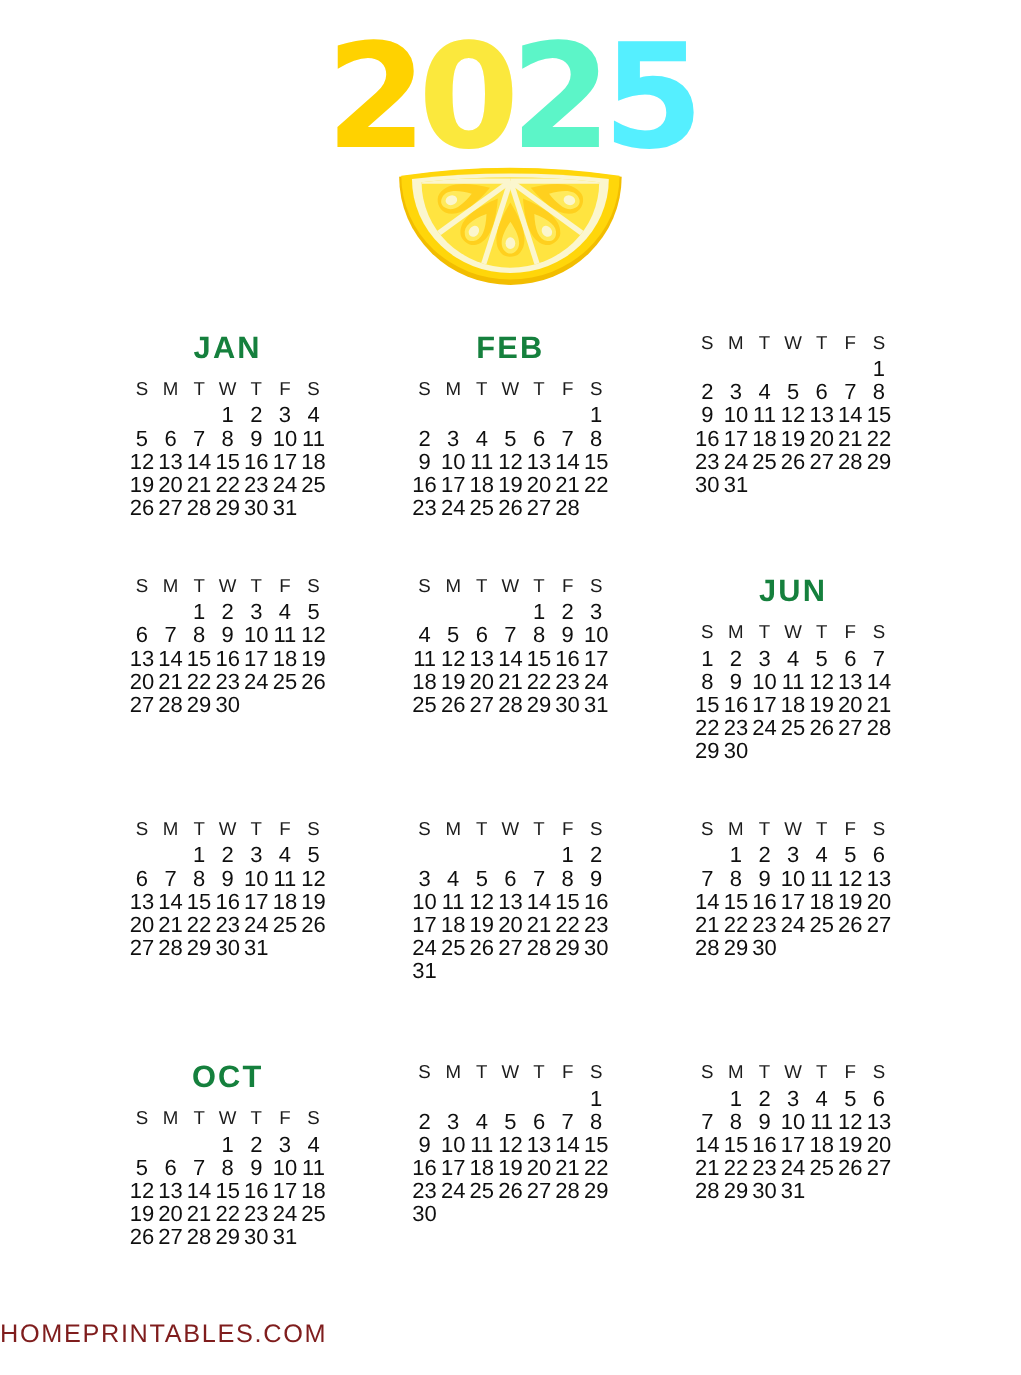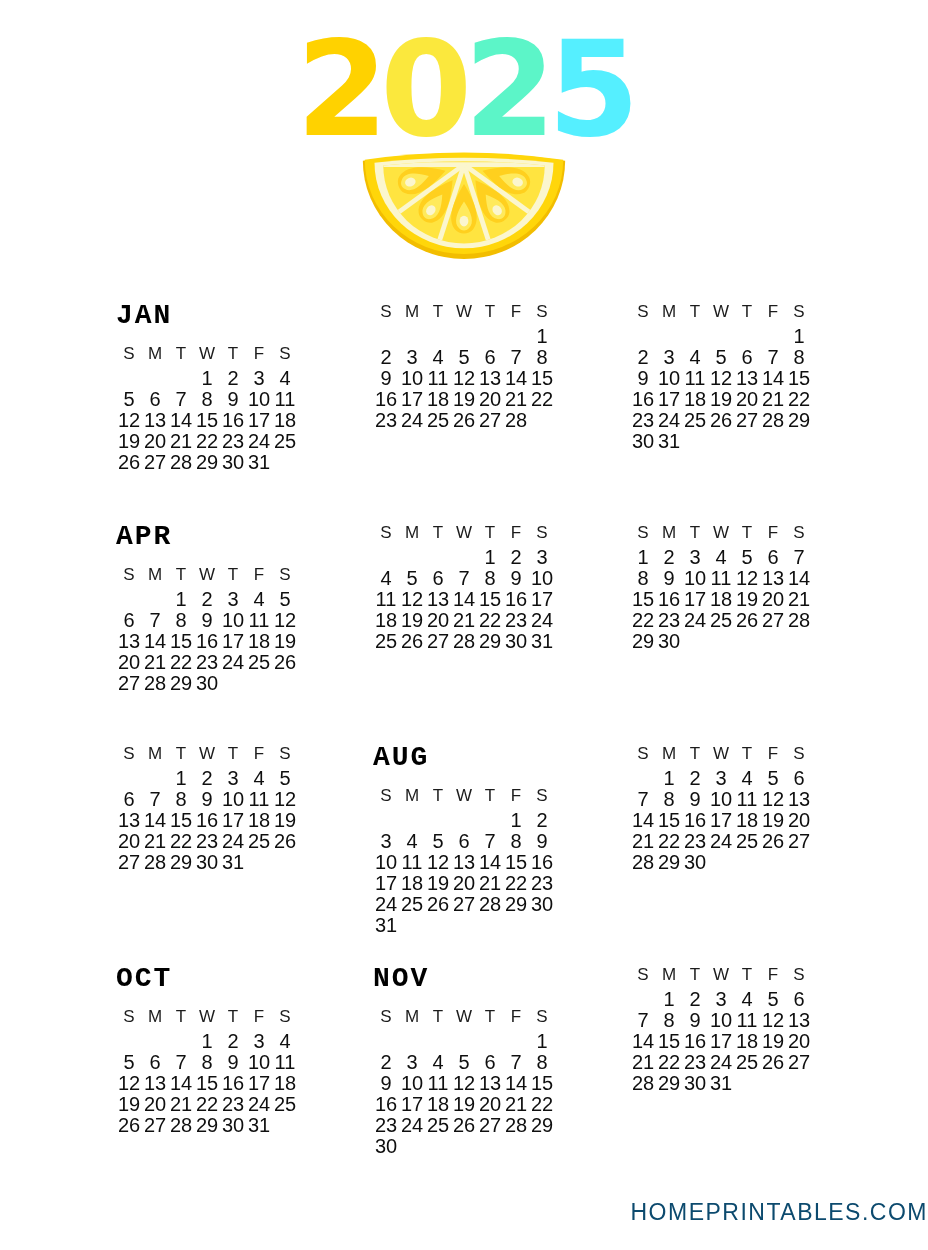--- a/index.html
+++ b/index.html
@@ -42,26 +42,27 @@
     transform: translateX(-50%);
     display: grid;
     grid-template-columns: repeat(3, 182px);
     column-gap: 75px;
     grid-auto-rows: 221px;
     align-items: start;
   }
   .month { width: 182px; }
   .month-title {
     margin: 0 0 12px 0;
-    font-family: Liberation Mono, monospace;
+    font-family: Liberation Sans, sans-serif;
     font-weight: bold;
     font-size: 28px;
     line-height: 30px;
     letter-spacing: 2px;
-    color: #000000;
+    text-align: center;
+    color: #15803d;
   }
   .dow {
     display: grid;
     grid-template-columns: repeat(7, 26px);
   }
   .dow span {
     font-size: 17px;
     line-height: 22px;
     text-align: center;
     color: #1c1c1c;
@@ -76,25 +77,25 @@
     font-size: 20px;
     line-height: 21px;
     text-align: center;
     color: #0f0f0f;
   }
   .day.empty { visibility: hidden; }
   
   .footer {
     position: absolute;
     top: 1199px; left: 0; right: 0;
-    text-align: right;
+    text-align: left;
     font-size: 23px;
     line-height: 26px;
     letter-spacing: 1.5px;
-    color: #0c4a6e;
+    color: #7f1d1d;
   }
 </style>
 </head>
 <body>
 
 <div class="page">
 
   <h1 class="year">
       <span class="year-digit" style="color: rgb(255, 210, 0);">2</span>
       <span class="year-digit" style="color: rgb(251, 232, 61);">0</span>
@@ -179,20 +180,21 @@
           <span class="day">25</span>
           <span class="day">26</span>
           <span class="day">27</span>
           <span class="day">28</span>
           <span class="day">29</span>
           <span class="day">30</span>
           <span class="day">31</span>
         </div>
       </div>
       <div class="month">
+        <div class="month-title">FEB</div>
         <div class="dow">
           <span>S</span>
           <span>M</span>
           <span>T</span>
           <span>W</span>
           <span>T</span>
           <span>F</span>
           <span>S</span>
         </div>
         <div class="days">
@@ -276,21 +278,20 @@
           <span class="day">25</span>
           <span class="day">26</span>
           <span class="day">27</span>
           <span class="day">28</span>
           <span class="day">29</span>
           <span class="day">30</span>
           <span class="day">31</span>
         </div>
       </div>
       <div class="month">
-        <div class="month-title">APR</div>
         <div class="dow">
           <span>S</span>
           <span>M</span>
           <span>T</span>
           <span>W</span>
           <span>T</span>
           <span>F</span>
           <span>S</span>
         </div>
         <div class="days">
@@ -370,20 +371,21 @@
           <span class="day">25</span>
           <span class="day">26</span>
           <span class="day">27</span>
           <span class="day">28</span>
           <span class="day">29</span>
           <span class="day">30</span>
           <span class="day">31</span>
         </div>
       </div>
       <div class="month">
+        <div class="month-title">JUN</div>
         <div class="dow">
           <span>S</span>
           <span>M</span>
           <span>T</span>
           <span>W</span>
           <span>T</span>
           <span>F</span>
           <span>S</span>
         </div>
         <div class="days">
@@ -459,21 +461,20 @@
           <span class="day">25</span>
           <span class="day">26</span>
           <span class="day">27</span>
           <span class="day">28</span>
           <span class="day">29</span>
           <span class="day">30</span>
           <span class="day">31</span>
         </div>
       </div>
       <div class="month">
-        <div class="month-title">AUG</div>
         <div class="dow">
           <span>S</span>
           <span>M</span>
           <span>T</span>
           <span>W</span>
           <span>T</span>
           <span>F</span>
           <span>S</span>
         </div>
         <div class="days">
@@ -601,21 +602,20 @@
           <span class="day">25</span>
           <span class="day">26</span>
           <span class="day">27</span>
           <span class="day">28</span>
           <span class="day">29</span>
           <span class="day">30</span>
           <span class="day">31</span>
         </div>
       </div>
       <div class="month">
-        <div class="month-title">NOV</div>
         <div class="dow">
           <span>S</span>
           <span>M</span>
           <span>T</span>
           <span>W</span>
           <span>T</span>
           <span>F</span>
           <span>S</span>
         </div>
         <div class="days">

